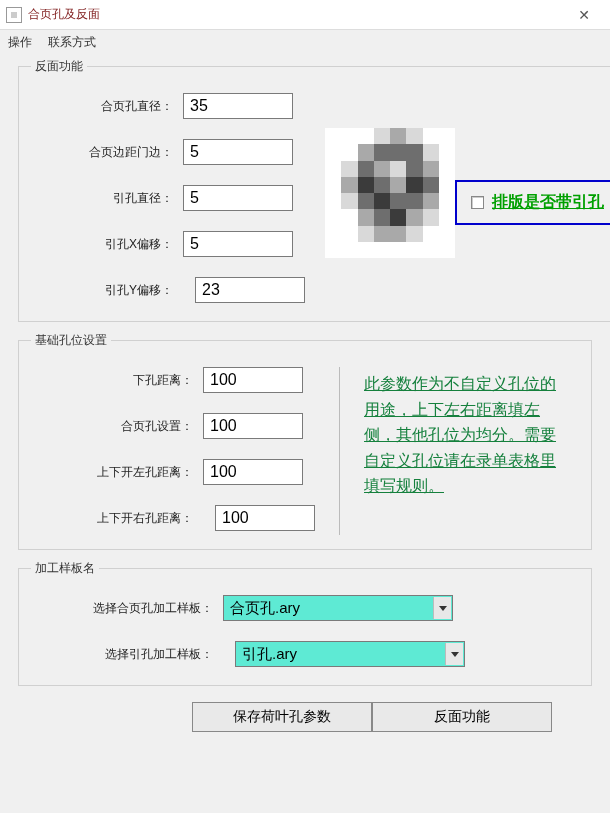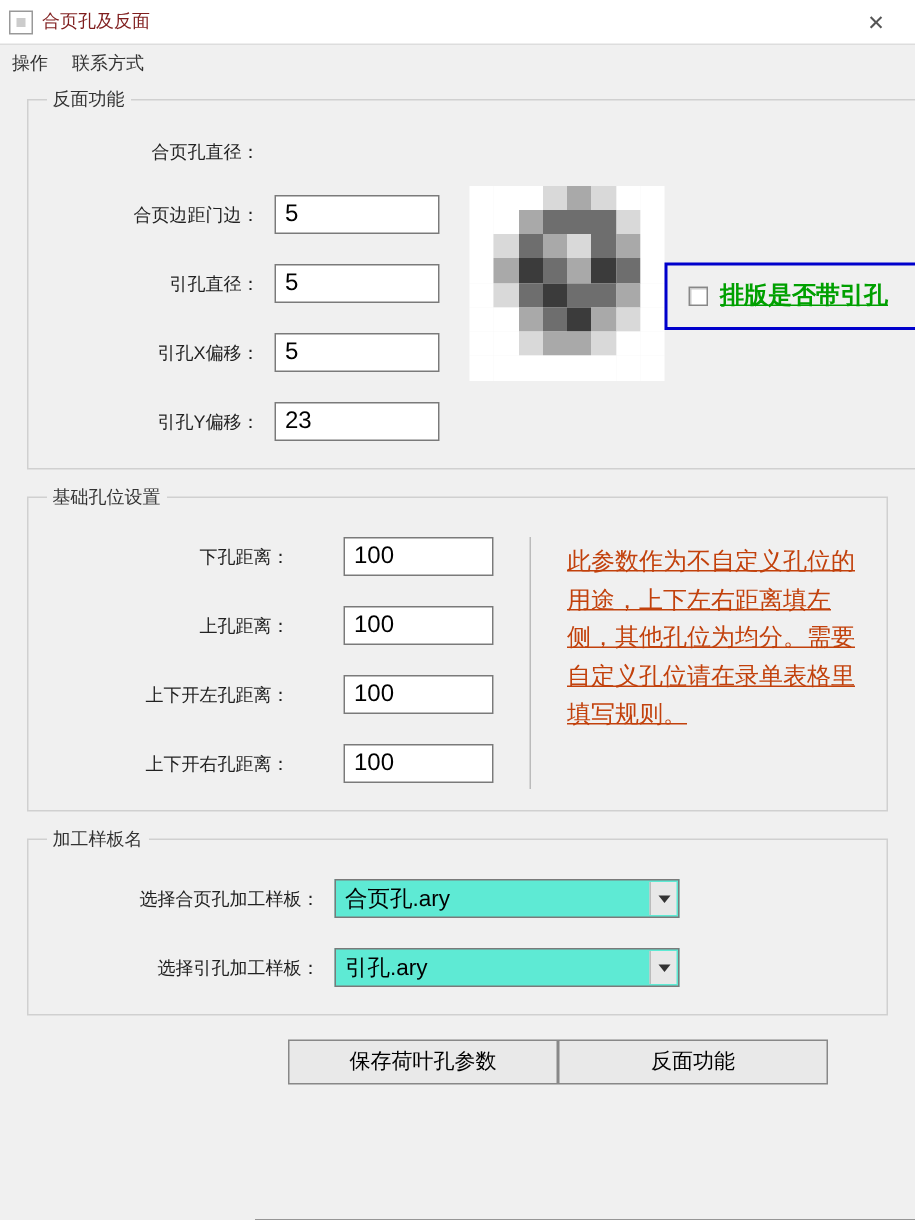--- a/index.html
+++ b/index.html
@@ -66,21 +66,21 @@
   font-size: 12px;
   color: #333;
   padding: 0 4px;
   margin-left: -2px;
 }
 .row {
   display: flex;
   align-items: center;
   margin-bottom: 20px;
 }
-.row:last-child { margin-bottom: 4px; }
+.row:last-child { margin-bottom: 4px; gap: 12px; }
 .lbl {
   width: 140px;
   text-align: right;
   font-size: 12px;
   color: #222;
   margin-right: 10px;
 }
 .input {
   width: 110px;
   height: 26px;
@@ -128,29 +128,29 @@
 }
 .checkbox-label {
   color: #00a000;
   font-weight: bold;
   font-size: 16px;
   text-decoration: underline;
 }
 .group2-flex { display: flex; gap: 18px; }
 .group2-left { flex: 0 0 auto; }
 .group2-left .lbl { width: 160px; }
-.group2-left .input { width: 100px; margin-left: 26px; }
+.group2-left .input { width: 100px; }
 .vdivider {
   width: 0;
   border-left: 1px solid #bbb;
   margin: 0 6px;
 }
 .redtext {
   flex: 1;
-  color: #c2410c;
+  color: #15803d;
   font-size: 16px;
   line-height: 1.6;
   text-decoration: underline;
   padding: 4px 6px 0 0;
 }
 .group3 .lbl { width: 180px; }
 .combo {
   position: relative;
   width: 230px;
   height: 26px;
@@ -207,20 +207,21 @@
   </div>
 
   <div class="client">
 
     <fieldset>
       <legend>反面功能</legend>
       <div class="group1-flex">
         <div class="group1-left">
           <div class="row">
             <span class="lbl">合页孔直径：</span>
+            <input class="input" value="35" style="">
           </div>
           <div class="row">
             <span class="lbl">合页边距门边：</span>
             <input class="input" value="5" style="">
           </div>
           <div class="row">
             <span class="lbl">引孔直径：</span>
             <input class="input" value="5" style="">
           </div>
           <div class="row">
@@ -310,21 +311,21 @@
 
     <fieldset>
       <legend>基础孔位设置</legend>
       <div class="group2-flex">
         <div class="group2-left">
           <div class="row">
             <span class="lbl">下孔距离：</span>
             <input class="input" value="100" style="">
           </div>
           <div class="row">
-            <span class="lbl">上孔距离：</span>
+            <span class="lbl">合页孔设置：</span>
             <input class="input" value="100" style="">
           </div>
           <div class="row">
             <span class="lbl">上下开左孔距离：</span>
             <input class="input" value="100" style="">
           </div>
           <div class="row">
             <span class="lbl">上下开右孔距离：</span>
             <input class="input" value="100" style="">
           </div>

